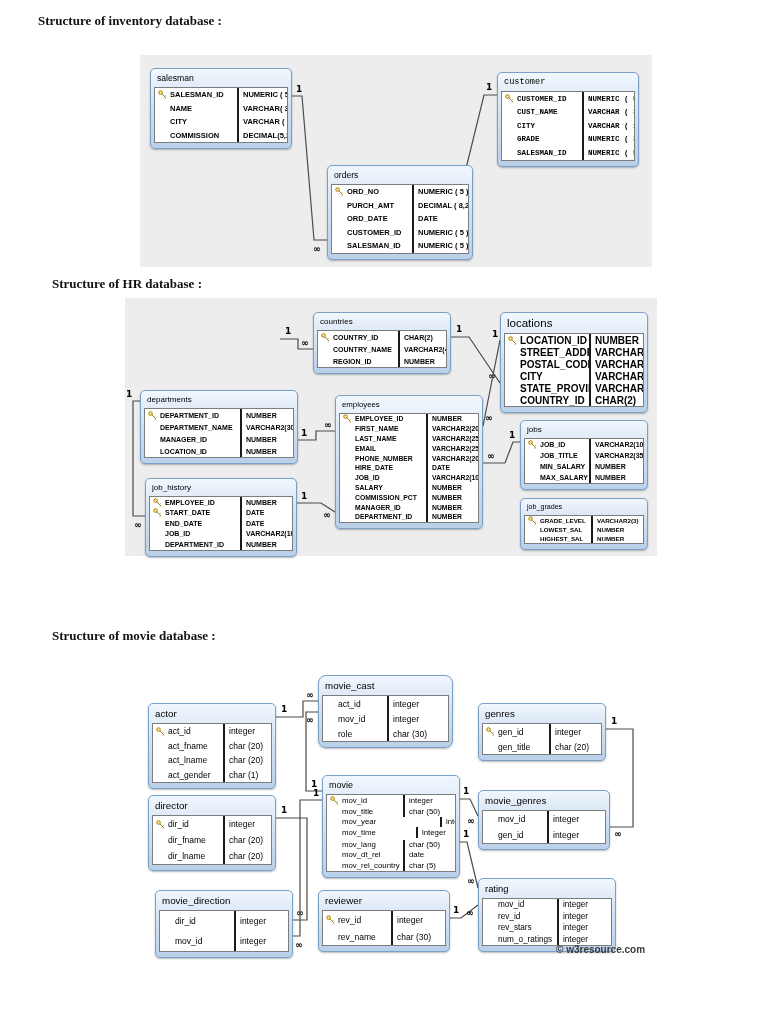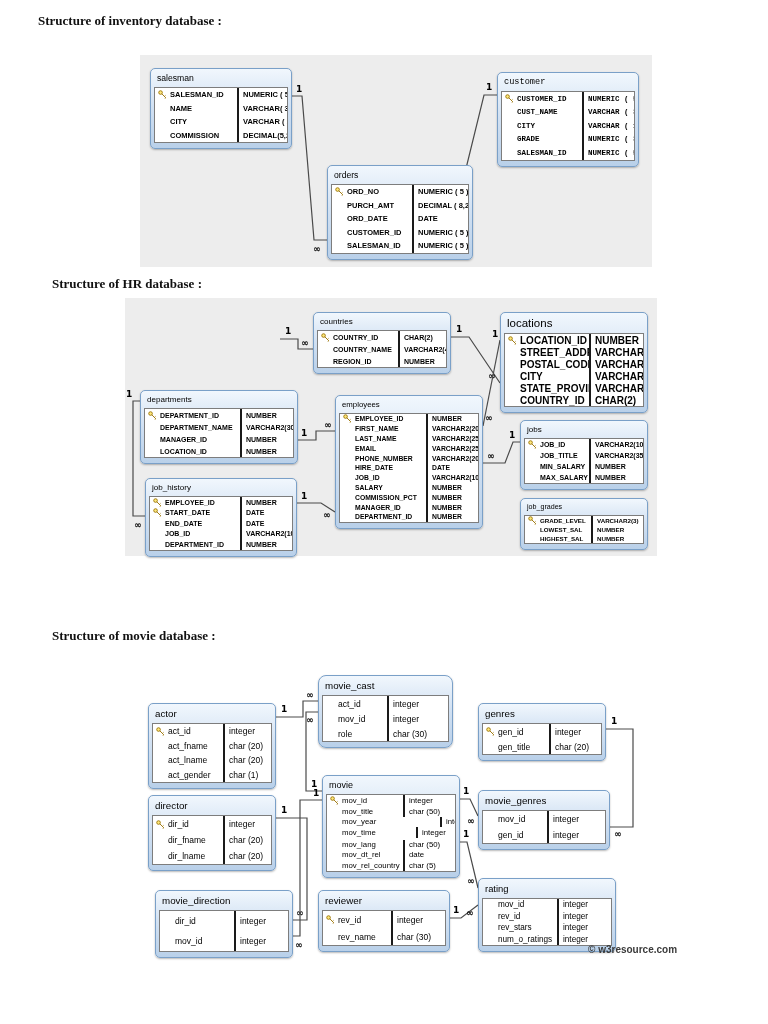--- a/index.html
+++ b/index.html
@@ -18,21 +18,21 @@
   .etable{position:absolute;z-index:2;border:1px solid #7aa0c8;border-radius:5px;
           background:linear-gradient(180deg,#f1f7fd 0%,#d3e2f3 45%,#b9d0e9 100%);
           box-shadow:0 1px 2px rgba(0,0,0,.28);padding:2px 3px 5px;box-sizing:border-box;}
   .ethead{font-size:1.15em;color:#000;padding:2px 3px 4px;}
   .etbody{background:#fff;border:1px solid #7d7d7d;}
   .boldf .etbody{font-weight:bold;}
   .frow{display:flex;align-items:stretch;}
   .fname{position:relative;padding-left:15px;display:flex;align-items:center;white-space:nowrap;overflow:hidden;box-sizing:border-box;flex:0 0 auto;}
   .keyicon{position:absolute;left:3px;top:50%;margin-top:-4.5px;width:9px;height:9px;line-height:0;}
   .ftype{border-left:2px solid #1a1a1a;padding-left:4px;flex:1;white-space:nowrap;overflow:hidden;display:flex;align-items:center;}
-  .copyright{position:absolute;left:556px;top:944px;z-index:3;font-size:10px;font-weight:bold;color:#3a3a3a;margin-left:32px;}
+  .copyright{position:absolute;left:556px;top:944px;z-index:3;font-size:10px;font-weight:bold;color:#3a3a3a;}
 </style>
 </head>
 <body>
 
 <div id="diagram">
   <div class="panel p1"></div>
   <div class="panel p2"></div>
 
   <div class="sec-heading h1">Structure of inventory database :</div>
   <div class="sec-heading h2">Structure of HR database :</div>

